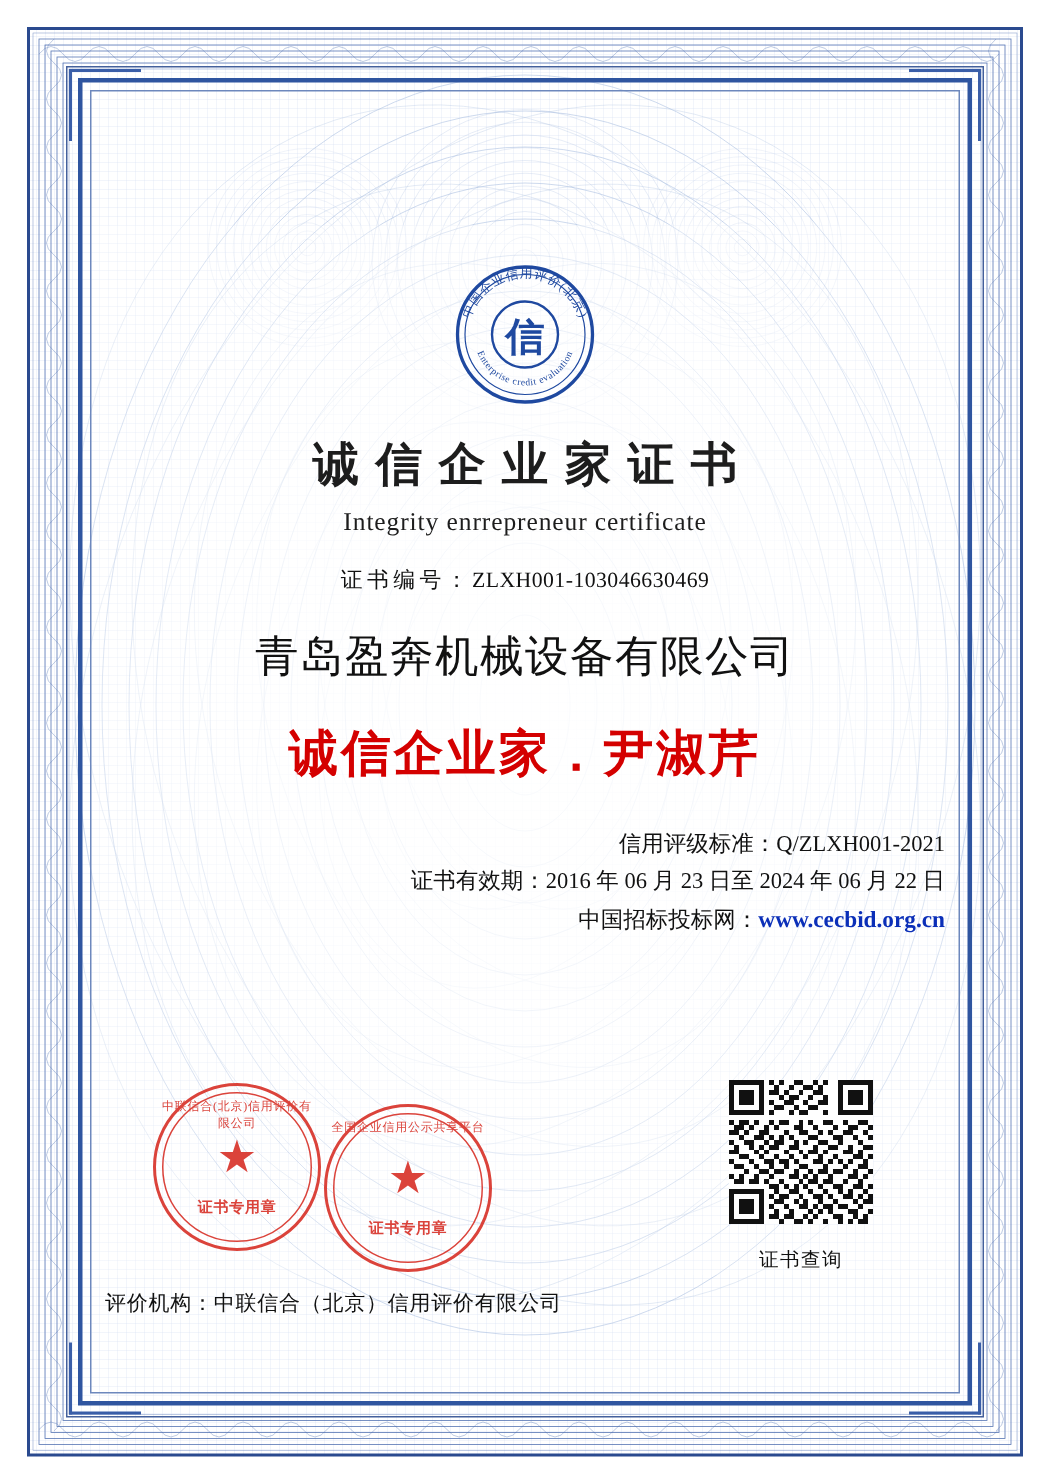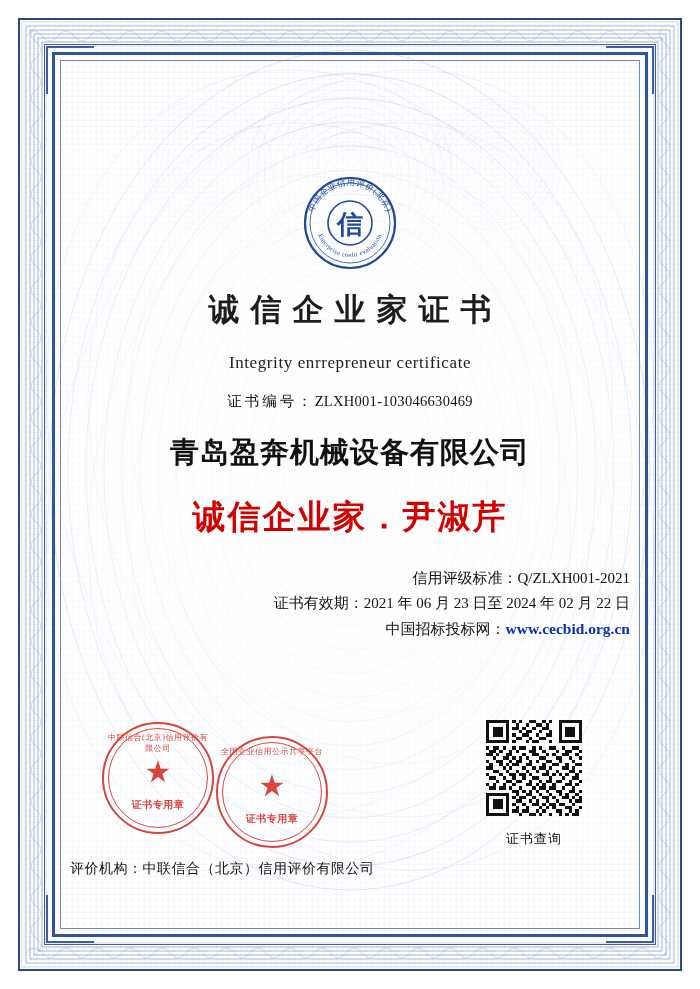--- a/index.html
+++ b/index.html
@@ -95,39 +95,39 @@
   .title-cn {
     margin-top: 18px;
     font-family: "Liberation Serif", serif;
     font-size: 31px;
     font-weight: bold;
     letter-spacing: 11px;
     color: #1d1d1d;
     text-indent: 11px;
   }
   .title-en {
-    margin-top: 22px;
+    margin-top: 7px;
     font-family: "Liberation Serif", serif;
     font-size: 17px;
     letter-spacing: 0.6px;
     color: #1d1d1d;
   }
 
   .cert-no {
     margin-top: 19px;
     font-size: 14.5px;
     color: #111;
     letter-spacing: 0.3px;
   }
   .cert-no .label { letter-spacing: 3px; }
 
   .company {
     margin-top: 22px;
     font-size: 29px;
-    font-weight: bold;
+    font-weight: normal;
     letter-spacing: 1px;
     color: #111;
   }
 
   .body-text {
     margin-top: 18px;
     font-size: 14.5px;
     line-height: 25px;
     color: #161616;
   }
@@ -380,21 +380,21 @@
     <div class="company">青岛盈奔机械设备有限公司</div>
 
 
     <div class="award">诚信企业家．尹淑芹</div>
 
     <div class="details">
       <div class="row">
         <span>信用评级标准：</span><span>Q/ZLXH001-2021</span>
       </div>
       <div class="row">
-        <span>证书有效期：</span><span>2021 年 06 月 23 日至 2024 年 02 月 22 日</span>
+        <span>证书有效期：</span><span>2016 年 06 月 23 日至 2024 年 06 月 22 日</span>
       </div>
       <div class="row">
         <span>中国招标投标网：</span><span class="url">www.cecbid.org.cn</span>
       </div>
     </div>
 
     <div class="stamps">
       <div class="stamp s1">
         <div class="ring"></div>
         <div class="stamp-arc">中联信合(北京)信用评价有限公司</div>

